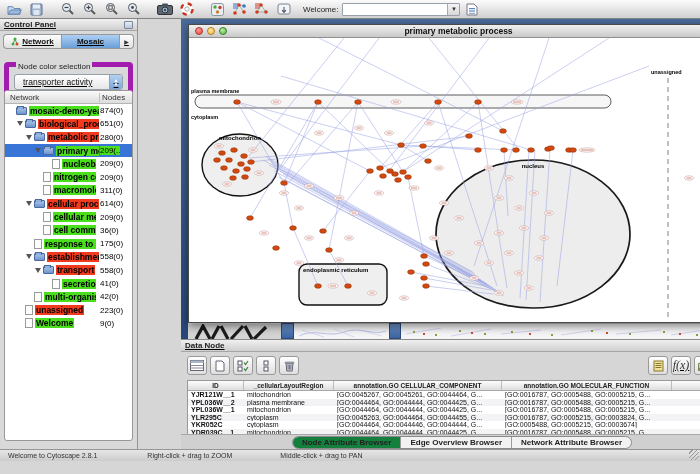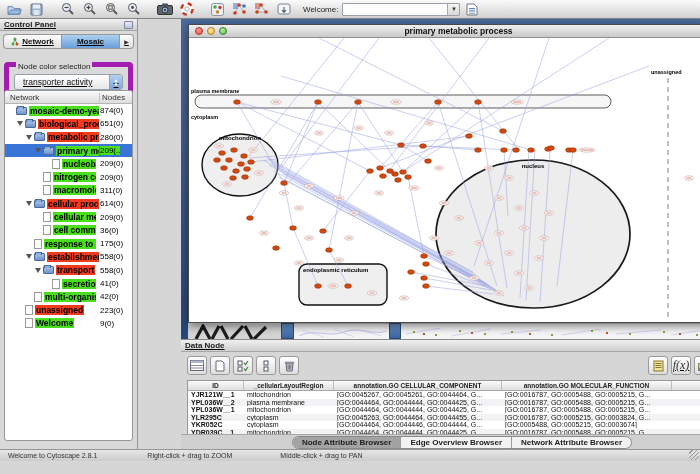--- a/index.html
+++ b/index.html
@@ -113,21 +113,21 @@
   .thumb { height:16px; margin:1px; background:linear-gradient(90deg,#a7c8ee,#5e92d0); border:1px solid #6a8cc0; border-radius:4px; }
   .sc-fill { flex:1; }
   .sc-btn { height:9px; border-top:1px solid #b8b8b8; font-size:5px; text-align:center; line-height:8px; color:#444;
             background:linear-gradient(#fafafa,#dcdcdc); }
   .dp-tabs { position:absolute; bottom:0; left:0; right:0; height:15px; background:#d0d0d0; border-top:1px solid #a8a8a8;
              display:flex; justify-content:center; align-items:center; }
   .tab-group { display:flex; height:13px; background:#f2f2f2; border:1px solid #8a8a8a; border-radius:7px; overflow:hidden; }
   .dp-tab { display:flex; align-items:center; padding:0 9px; font-size:8px; font-weight:bold; color:#222;
             border-right:1px solid #9a9a9a; }
   .dp-tab:last-child { border-right:none; }
-  .dp-tab.sel { background:#a3a3a3;justify-content:center; }
+  .dp-tab.sel { background:#15803d;justify-content:center; }
 
   
   .statusbar { height:12px; background:linear-gradient(#e6e6e6,#cccccc); border-top:1px solid #969696;
                display:flex; align-items:center; font-size:7px; color:#333; position:relative; }
   .statusbar span { white-space:nowrap; }
   .st1 { margin-left:8px; } .st2 { margin-left:50px; } .st3 { margin-left:48px; }
   .grip { position:absolute; right:1px; bottom:1px; width:10px; height:10px;
           background:repeating-linear-gradient(135deg, transparent 0 2px, #9a9a9a 2px 3px); }
 </style>
 </head>

